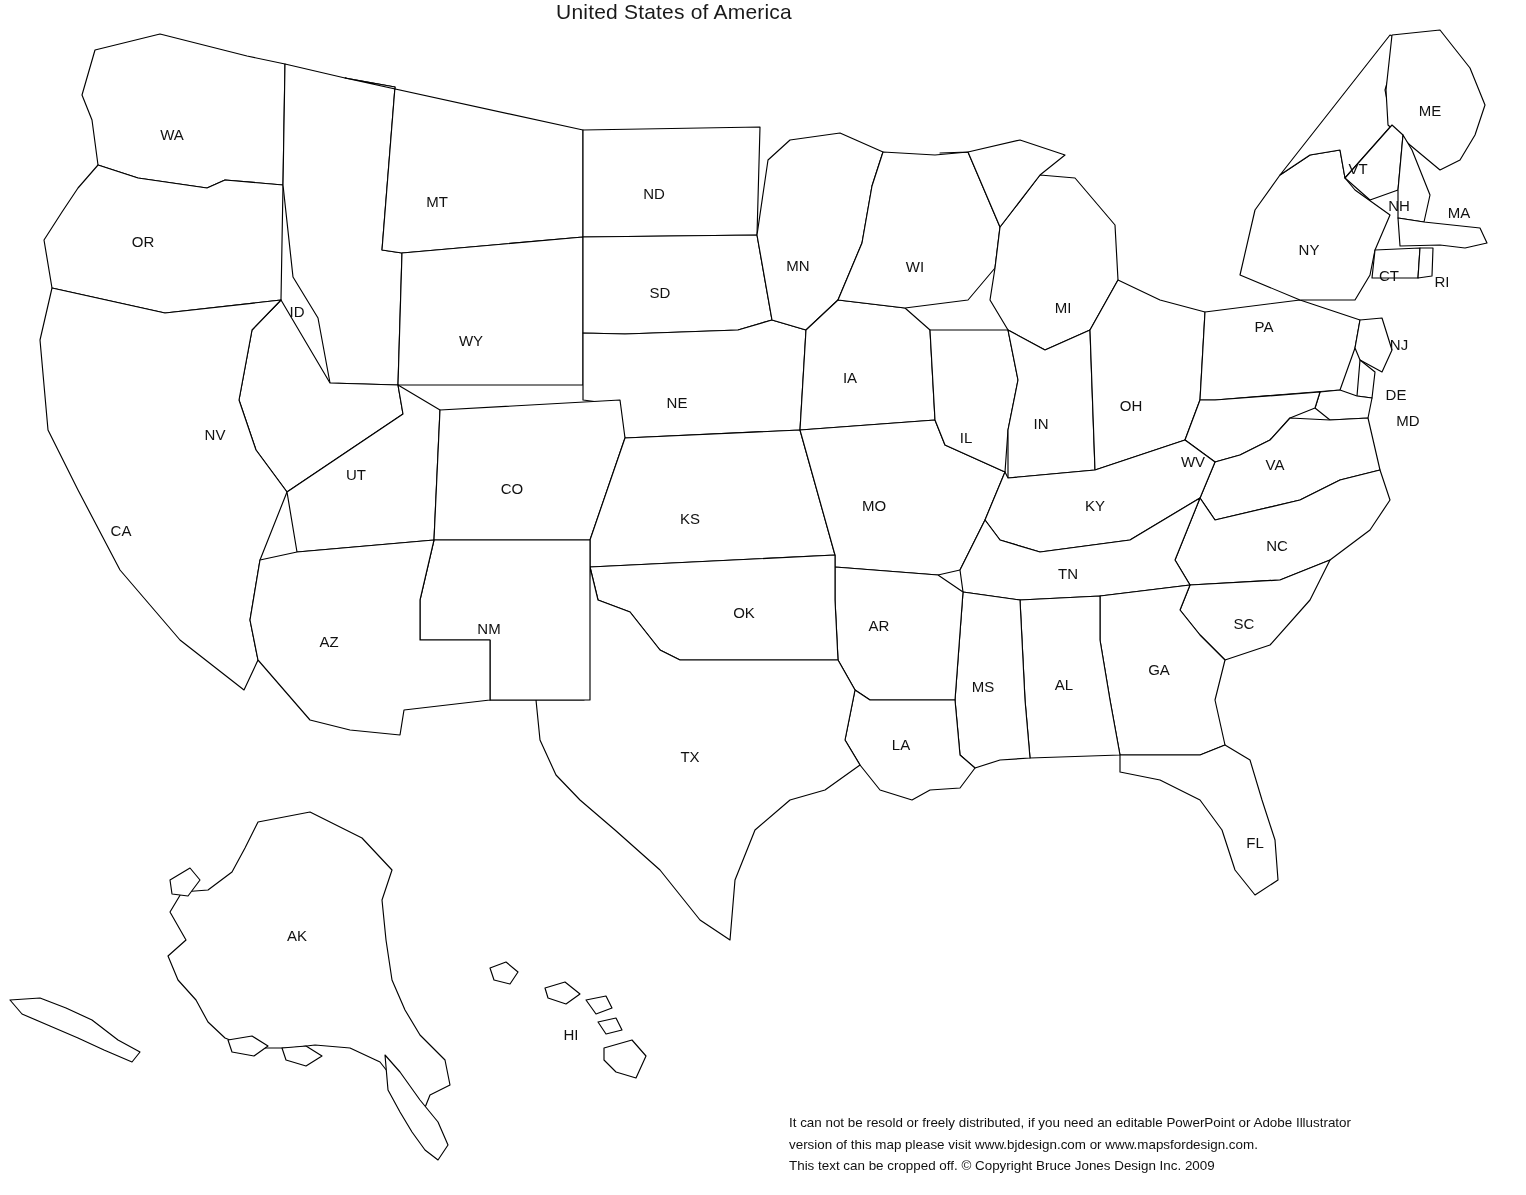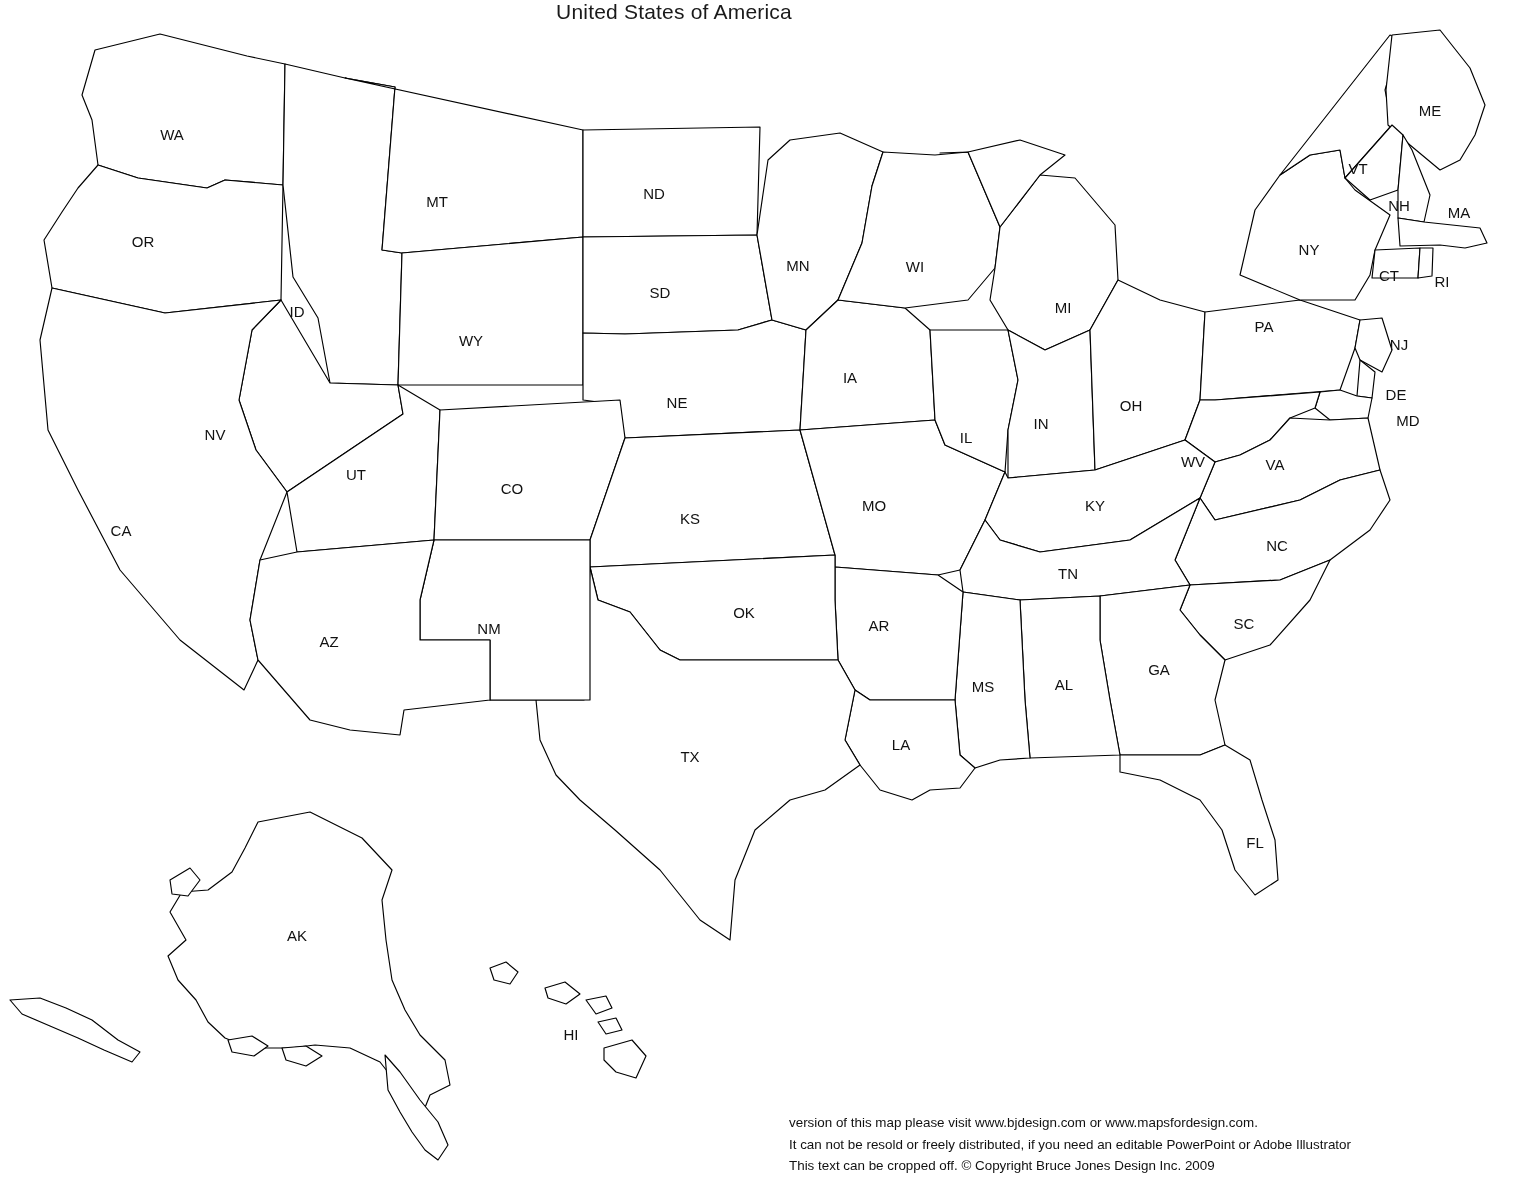--- a/index.html
+++ b/index.html
@@ -238,16 +238,16 @@
     <div class="state-label" style="left: 744px; top: 612px;">OK</div>
     <div class="state-label" style="left: 690px; top: 756px;">TX</div>
     <div class="state-label" style="left: 489px; top: 628px;">NM</div>
     <div class="state-label" style="left: 329px; top: 641px;">AZ</div>
     <div class="state-label" style="left: 1255px; top: 842px;">FL</div>
     <div class="state-label" style="left: 297px; top: 935px;">AK</div>
     <div class="state-label" style="left: 571px; top: 1034px;">HI</div>
   </div>
 
 <div id="credit">
+    <div>It can not be resold or freely distributed, if you need an editable PowerPoint or Adobe Illustrator</div>
     <div>version of this map please visit www.bjdesign.com or www.mapsfordesign.com.</div>
-    <div>It can not be resold or freely distributed, if you need an editable PowerPoint or Adobe Illustrator</div>
     <div>This text can be cropped off.  © Copyright Bruce Jones Design Inc. 2009</div>
   </div>
 
 </body></html>

